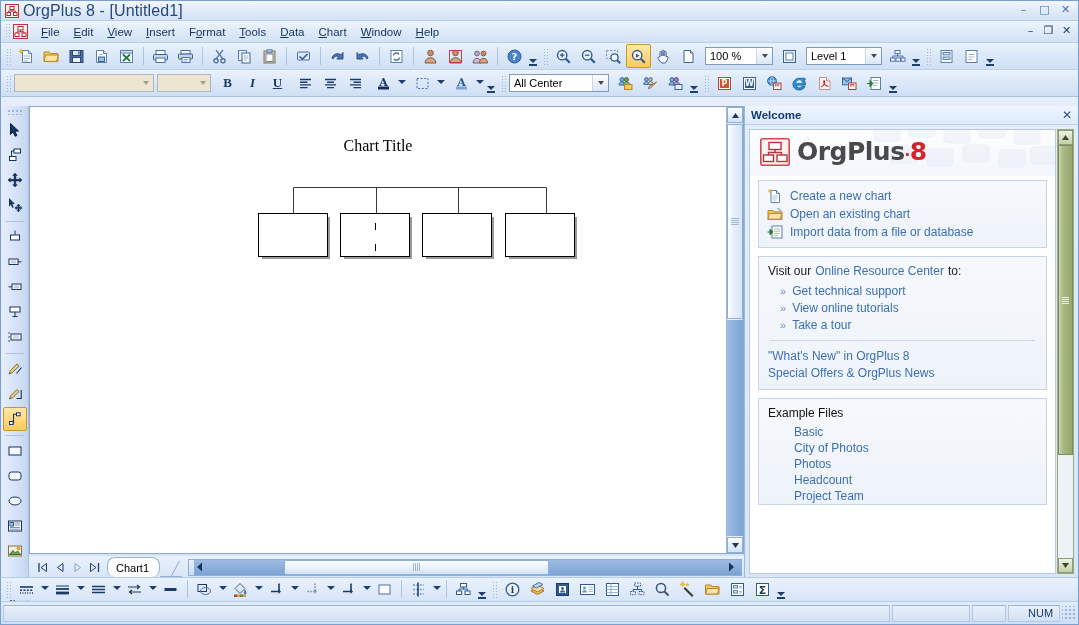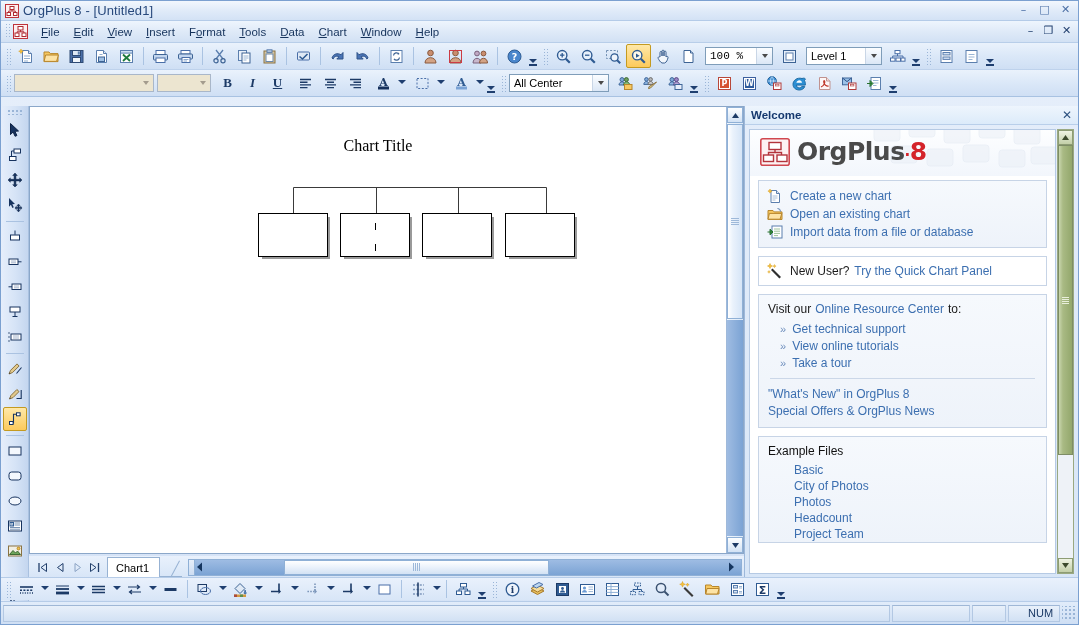--- a/index.html
+++ b/index.html
@@ -12,21 +12,21 @@
   }
   .app{position:relative;width:1079px;height:625px;
     background:linear-gradient(180deg,#e8f0fb 0%,#d4e2f6 100%);
     border:1px solid #7ba0d0;box-sizing:border-box;}
 
   
   .titlebar{height:19px;display:flex;align-items:center;
     background:linear-gradient(180deg,#f2f7fd 0%,#e2ecf9 45%,#d3e2f5 100%);
     border-bottom:1px solid #b4cbe8;padding-left:4px;position:relative;}
   .titlebar .tb-ico{width:14px;height:14px;margin-right:4px;flex:none;}
-  .titlebar .tb-text{font-size:13px;color:#28497c;letter-spacing:.1px;}
+  .titlebar .tb-text{font-size:16px;color:#28497c;letter-spacing:.1px;}
   .winbtns{position:absolute;right:3px;top:1px;display:flex;gap:2px;}
   .winbtn{width:19px;height:15px;display:flex;align-items:center;justify-content:center;
     font-size:11px;color:#4b6fa5;cursor:default;font-family:"DejaVu Sans",sans-serif;}
 
   
   .menubar{height:21px;display:flex;align-items:center;
     background:linear-gradient(180deg,#eef5fd 0%,#dfeaf8 50%,#d2e1f4 100%);
     border-bottom:1px solid #b8cee9;position:relative;}
   .grip{width:7px;height:15px;margin:0 2px 0 3px;flex:none;
     background-image:radial-gradient(#9fb8d8 34%,transparent 36%);
@@ -113,21 +113,21 @@
     background-image:linear-gradient(#9db8d9 1px,transparent 1px);background-size:8px 2px;}
   .grips-h{width:7px;height:8px;
     background-image:linear-gradient(90deg,#9db8d9 1px,transparent 1px);background-size:2px 8px;}
 
   
   .tabbar{position:absolute;left:28px;right:334px;bottom:46px;height:22px;
     background:linear-gradient(180deg,#e9f1fc,#d7e5f7);display:flex;align-items:center;}
   .navbtns{display:flex;align-items:center;padding-left:6px;gap:1px;}
   .navb{width:16px;height:16px;display:flex;align-items:center;justify-content:center;cursor:default;}
   .sheettab{margin-left:5px;height:19px;display:flex;align-items:center;padding:0 10px 0 8px;
-    background:#fff;border:1px solid #97b2d3;border-bottom:none;border-radius:0;
+    background:#fff;border:1px solid #97b2d3;border-bottom:none;border-radius:8px;
     font-size:11px;color:#000;cursor:default;position:relative;}
   .tabslant{width:22px;height:19px;border-bottom:1px solid #97b2d3;position:relative;overflow:hidden;}
   .tabslant:after{content:"";position:absolute;left:-12px;top:-4px;width:26px;height:28px;
     border-right:1px solid #97b2d3;transform:rotate(28deg);}
   .hsb{flex:1;height:17px;margin-left:6px;margin-right:2px;position:relative;
     background:linear-gradient(180deg,#9ebce3,#7ba3d4);border:1px solid #8fb0d6;box-sizing:border-box;}
 
   
   .panel{position:absolute;right:0;top:105px;width:334px;bottom:46px;
     background:linear-gradient(180deg,#e4edfa,#d8e6f7);
@@ -431,21 +431,21 @@
         <path d="M5 9V4.6c0-1.6 2-1.6 2 0V8V3.3c0-1.6 2-1.6 2 0V8V4.2c0-1.6 2-1.6 2 0V9c1-1.4 2.4-.5 2 .8-.5 1.7-1.3 4.6-3.4 5.2H7C5 14 4 12 3.2 10.4c-.6-1.2.9-2 1.8-1.4z" fill="#f3f7fc" stroke="#3a5f90"></path>
       </svg>
     </div>
     <div class="tbtn">
       <svg width="17" height="17" viewBox="0 0 17 17">
         <path d="M4 2.5h6.5l2.5 2.5v9.5H4z" fill="#fff" stroke="#3d6394"></path>
         <path d="M10.5 2.5V5h2.5" fill="#d3e2f3" stroke="#3d6394"></path>
       </svg>
     </div>
 
-    <div class="combo" style="width:68px;margin-left:4px;font-family:Liberation Mono, monospace;">
+    <div class="combo" style="width:68px;margin-left:4px;">
       <span>100 %</span>
       <span class="arrow">
           <i></i>
         </span>
     </div>
 
     <div class="tbtn" style="margin-left:4px;">
       <svg width="17" height="17" viewBox="0 0 17 17">
         <rect x="2.5" y="2.5" width="12" height="12" fill="#e8f0fa" stroke="#3d6394"></rect>
         <rect x="5" y="5" width="7" height="7" fill="#fff" stroke="#5b7fae"></rect>
@@ -957,34 +957,20 @@
             <svg width="16" height="16" viewBox="0 0 16 16">
               <rect x="5" y="2" width="10" height="12" fill="#fff" stroke="#5b7fae"></rect>
               <path d="M7 5h6M7 7.2h6M7 9.4h6M7 11.6h4" stroke="#9ec49c"></path>
               <path d="M0.5 8h4.5M3 5.2l3 2.8-3 2.8z" fill="#3f9a4d" stroke="#27702f"></path>
             </svg>
           </span>
           <span class="lnk">Import data from a file or database</span>
         </div>
       </div>
 
-      <div class="card plain" style="margin-top:8px;padding:5px 8px;">
-        <div class="lnk-row">
-          <span class="lnk-ico">
-            <svg width="16" height="16" viewBox="0 0 16 16">
-              <path d="M5.5 5.5l8.5 8.5-1.6 1.6L4 7z" fill="#2f2f2f"></path>
-              <path d="M3 0.5l.7 1.8 1.8.7-1.8.7L3 5.5l-.7-1.8L.5 3l1.8-.7z" fill="#f7c13a" stroke="#d79b15" stroke-width=".5"></path>
-              <path d="M7.5 1.5l.45 1.15L9.1 3.1 7.95 3.55 7.5 4.7 7.05 3.55 5.9 3.1l1.15-.45z" fill="#f7c13a" stroke="#d79b15" stroke-width=".4"></path>
-              <path d="M2 7.5l.4 1 1 .4-1 .4-.4 1-.4-1-1-.4 1-.4z" fill="#f7c13a" stroke="#d79b15" stroke-width=".4"></path>
-            </svg>
-          </span>
-          <span class="txt">New User?</span>
-          <span class="lnk" style="margin-left:5px;">Try the Quick Chart Panel</span>
-        </div>
-      </div>
 
       <div class="card" style="margin-top:8px;padding:7px 9px;">
         <div style="display:flex;align-items:center;">
           <span class="txt">Visit our</span>
           <span class="lnk" style="margin:0 4px;">Online Resource Center</span>
           <span class="txt">to:</span>
         </div>
         <div style="margin-top:4px;">
           <div style="display:flex;align-items:center;height:17px;">
             <span class="chev">»</span>

